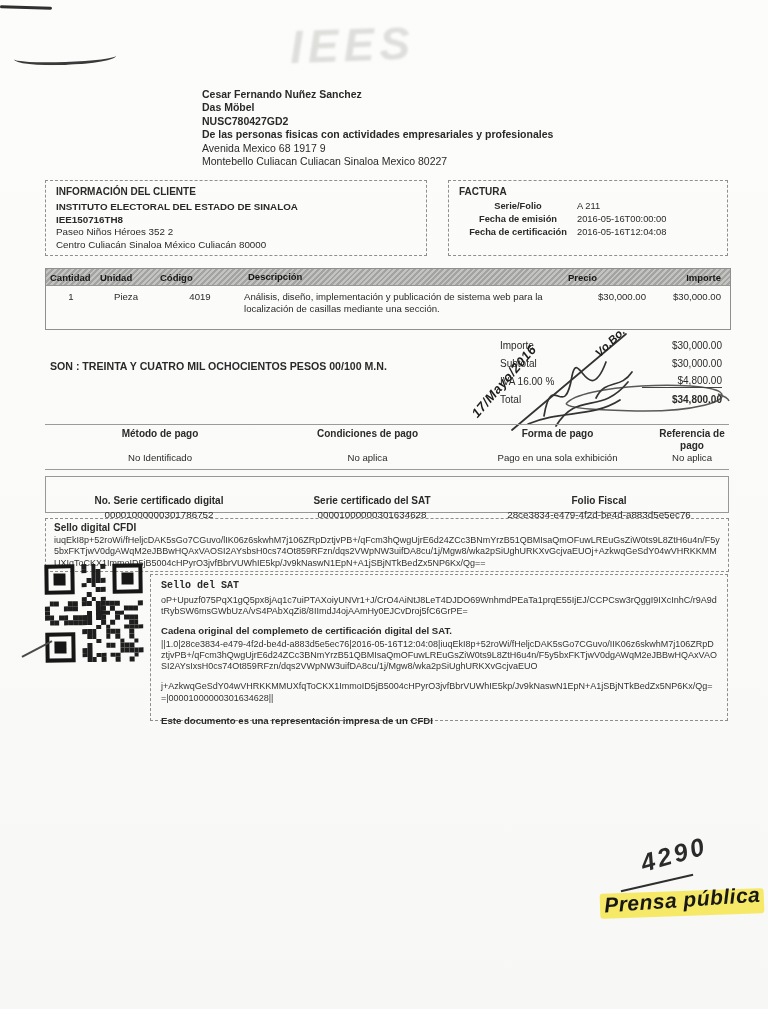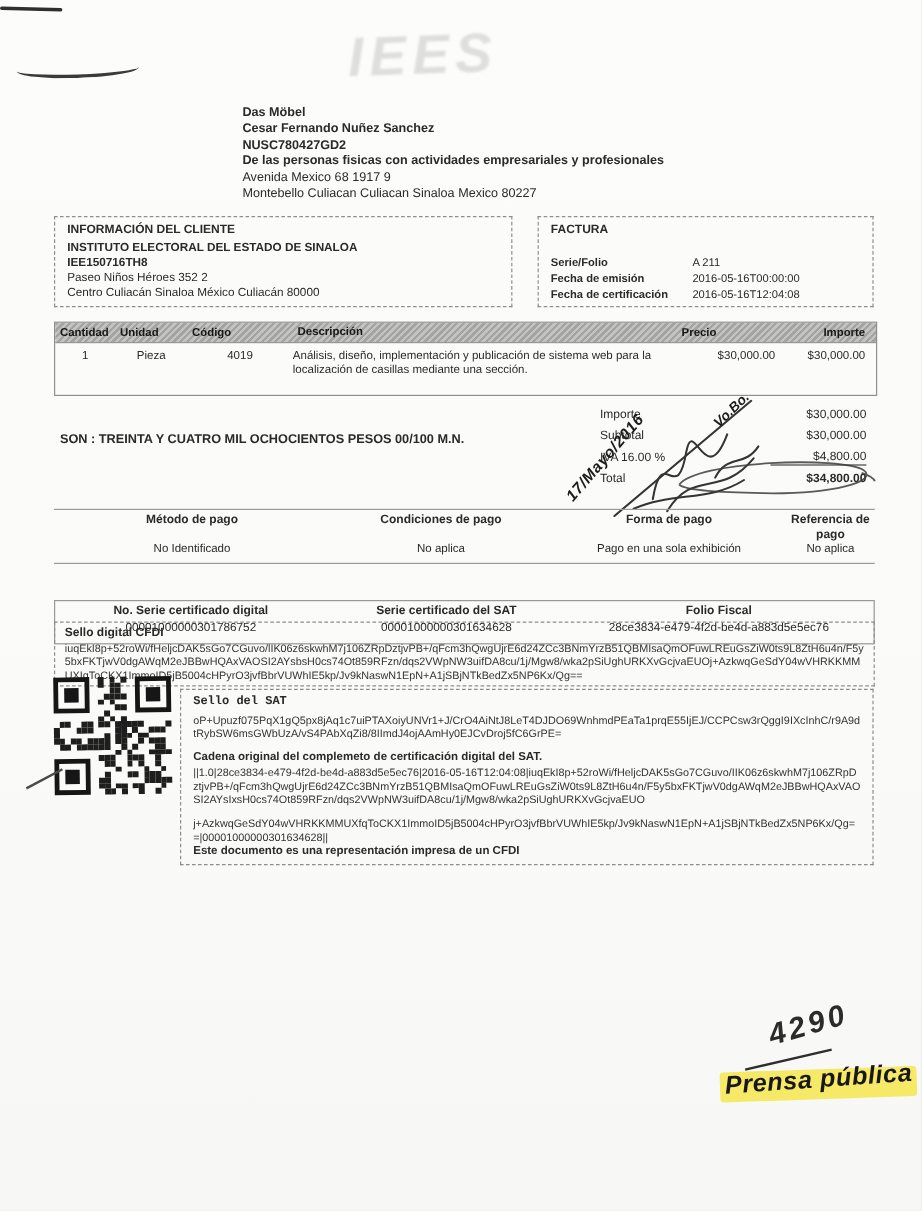--- a/index.html
+++ b/index.html
@@ -16,22 +16,22 @@
     color:#c6c6c3;opacity:.55;letter-spacing:5px;filter:blur(1.1px);transform:rotate(-2deg);}
 
   
   .issuer{left:202px;top:88px;font-size:10.5px;line-height:13.4px;}
 
   
   .client-box{left:45px;top:180px;width:382px;height:76px;border:1px dashed #8f8f8c;padding:5px 10px;box-sizing:border-box;}
   .client-box .t{font-size:10px;margin-bottom:4px;}
   .client-box .l{font-size:9.8px;line-height:12.6px;}
   .factura-box{left:448px;top:180px;width:280px;height:76px;border:1px dashed #8f8f8c;padding:5px 10px;box-sizing:border-box;}
-  .factura-box .t{font-size:10px;margin-bottom:16px;}
-  .f-row{display:flex;font-size:9.3px;line-height:13.2px;}
+  .factura-box .t{font-size:10px;margin-bottom:3px;}
+  .f-row{display:flex;font-size:9.3px;line-height:13.2px;text-align:center;}
   .f-row .fl{width:118px;font-weight:bold;}
 
   
   .items-table{left:45px;top:268px;width:684px;border:1px solid #8f8f8f;background:transparent;}
   .items-header{display:flex;align-items:center;height:16px;
     background:repeating-linear-gradient(135deg,#a3a3a1 0 2px,#c3c3c0 2px 4px);
     border-bottom:1px solid #979794;font-size:9.5px;font-weight:bold;color:#161616;}
   .items-row{display:flex;font-size:9.6px;padding:5px 0 14px;}
   .c-cant{width:50px;text-align:center;}
   .c-uni{width:60px;text-align:center;}
@@ -58,21 +58,21 @@
   .circle-svg{left:552px;top:378px;}
 
   
   .hr{left:45px;width:684px;height:0;border-top:1px solid #9b9b98;}
   .pay-grid{left:45px;width:684px;display:flex;text-align:center;}
   .pay-h{font-size:10px;font-weight:bold;line-height:11.5px;}
   .pay-v{font-size:9.6px;}
   .pc1{width:230px;} .pc2{width:185px;text-align:center;} .pc3{width:195px;} .pc4{width:74px;}
 
   
-  .cert-box{left:45px;top:476px;width:684px;height:37px;border:1px solid #989895;box-sizing:border-box;padding-top:3px;margin-top:24px;}
+  .cert-box{left:45px;top:476px;width:684px;height:37px;border:1px solid #989895;box-sizing:border-box;padding-top:18px;}
   .cert-grid{display:flex;text-align:center;}
   .cc1{width:226px;} .cc2{width:200px;} .cc3{width:254px;}
   .cert-h{font-size:10px;font-weight:bold;}
   .cert-v{font-size:9.8px;margin-top:3px;}
 
   
   .cfdi-box{left:45px;top:518px;width:684px;height:54px;border:1px dashed #8d8d8a;box-sizing:border-box;padding:3px 8px;}
   .cfdi-box .t{font-size:10px;margin-bottom:2px;}
   .b64{font-size:9px;line-height:11.3px;word-break:break-all;color:#333;}
 
@@ -85,40 +85,40 @@
   .qr-tl{left:0;top:0;} .qr-tr{right:0;top:0;} .qr-bl{left:0;bottom:0;}
   .qr-pen{left:20px;top:648px;width:34px;height:2px;background:#4a4a4a;transform:rotate(-28deg);}
 
   
   .sat-box{left:150px;top:574px;width:578px;height:147px;border:1px dashed #8d8d8a;box-sizing:border-box;padding:5px 10px;}
   .sat-box .t{font-size:10px;font-family:Liberation Mono, monospace;}
   .sat-box .sat-text{margin-top:4px;}
   .cadena-t{font-size:9.6px;font-weight:bold;margin-top:7px;}
   .cadena-1{margin-top:3px;}
   .cadena-2{margin-top:9px;}
-  .cfdi-footer{font-size:9.6px;font-weight:bold;}
+  .cfdi-footer{font-size:9.6px;font-weight:bold;margin-top:11px;}
 
   
   .hw-4290{left:640px;top:840px;font-size:25px;font-weight:600;font-style:italic;transform:rotate(-16deg);letter-spacing:3px;color:#2b2b2b;}
   .hw-under{left:620px;top:882px;width:74px;height:2px;background:#2e2e2e;transform:rotate(-13deg);}
   .hl-bar{left:600px;top:891px;width:164px;height:25px;border-radius:3px;transform:rotate(-2deg);opacity:.85;}
   .hw-prensa{left:604px;top:888px;font-size:21px;font-weight:600;font-style:italic;transform:rotate(-4deg);letter-spacing:.5px;color:#181818;}
 </style>
 </head>
 <body>
 
 <div class="page">
 
   <div class="abs staple1"></div>
   <div class="abs staple2"></div>
   <div class="abs watermark">IEES</div>
 
   <div class="abs issuer">
+    <div class="b">Cesar Fernando Nuñez Sanchez</div>
     <div class="b">Das Möbel</div>
-    <div class="b">Cesar Fernando Nuñez Sanchez</div>
     <div class="b">NUSC780427GD2</div>
     <div class="b">De las personas fisicas con actividades empresariales y profesionales</div>
     <div>Avenida Mexico 68 1917 9</div>
     <div>Montebello Culiacan Culiacan Sinaloa Mexico 80227</div>
   </div>
 
   <div class="abs client-box">
     <div class="t b">INFORMACIÓN DEL CLIENTE</div>
     <div class="l b">INSTITUTO ELECTORAL DEL ESTADO DE SINALOA</div>
     <div class="l b">IEE150716TH8</div>

